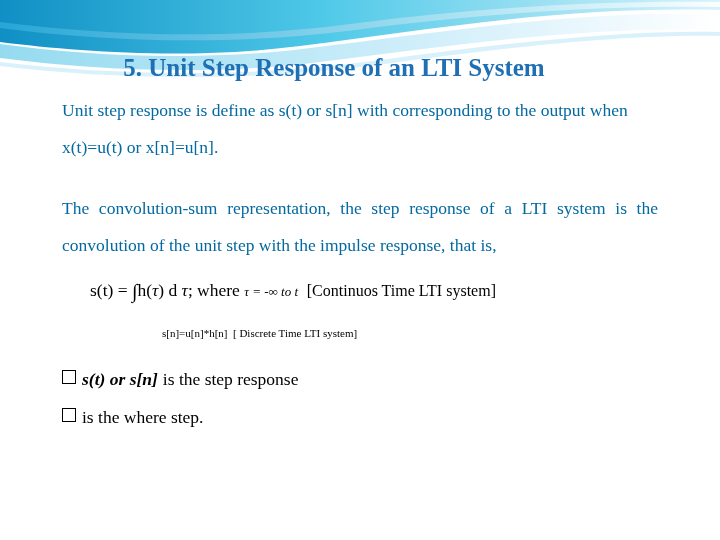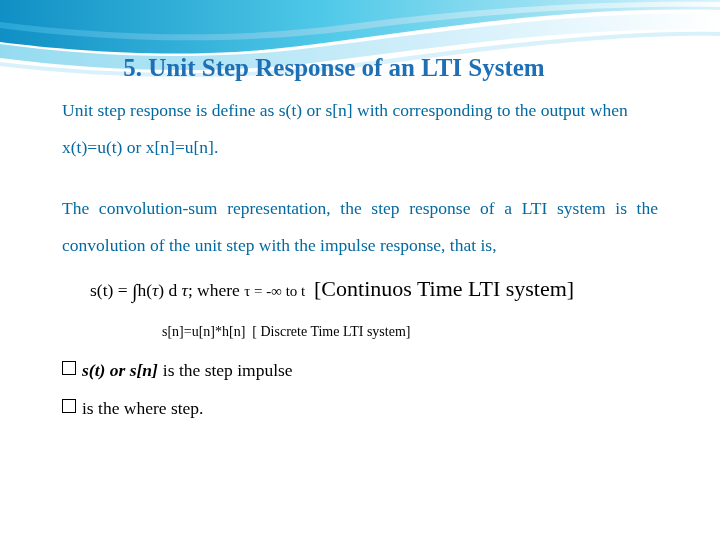--- a/index.html
+++ b/index.html
@@ -65,33 +65,34 @@
   .eq1 {
     margin-top: 10px;
     padding-left: 28px;
     font-size: 17.5px;
     line-height: 30px;
   }
   .eq1 .var {
     font-style: italic;
   }
   .eq1 .small {
-    font-size: 15px;
+    font-size: 13px;
+    font-style: italic;
   }
   .eq1 .bracket {
-    font-size: 22px;
+    font-size: 16px;
   }
   .eq2 {
     margin-top: 14px;
     padding-left: 100px;
-    font-size: 14px;
+    font-size: 11px;
     line-height: 24px;
   }
   .bullets {
-    margin-top: 8px;
+    margin-top: 16px;
   }
   .bullet {
     display: flex;
     align-items: baseline;
     font-size: 17.5px;
     line-height: 36px;
     margin-bottom: 2px;
   }
   .bullet .box {
     display: inline-block;
@@ -161,21 +162,21 @@
 
     <div class="eq2">
       <span>s[n]=u[n]*h[n]</span>&nbsp;&nbsp;<span>[ Discrete Time LTI system]</span>
     </div>
 
     <div class="bullets">
 
       <div class="bullet">
         <span class="box"></span>
         <span class="lead">s(t) or s[n]</span>
-        <span class="rest">is the step impulse</span>
+        <span class="rest">is the step response</span>
       </div>
 
 
       <div class="bullet">
         <span class="box"></span>
         <span class="rest">is the where step.</span>
       </div>
 
     </div>
 

